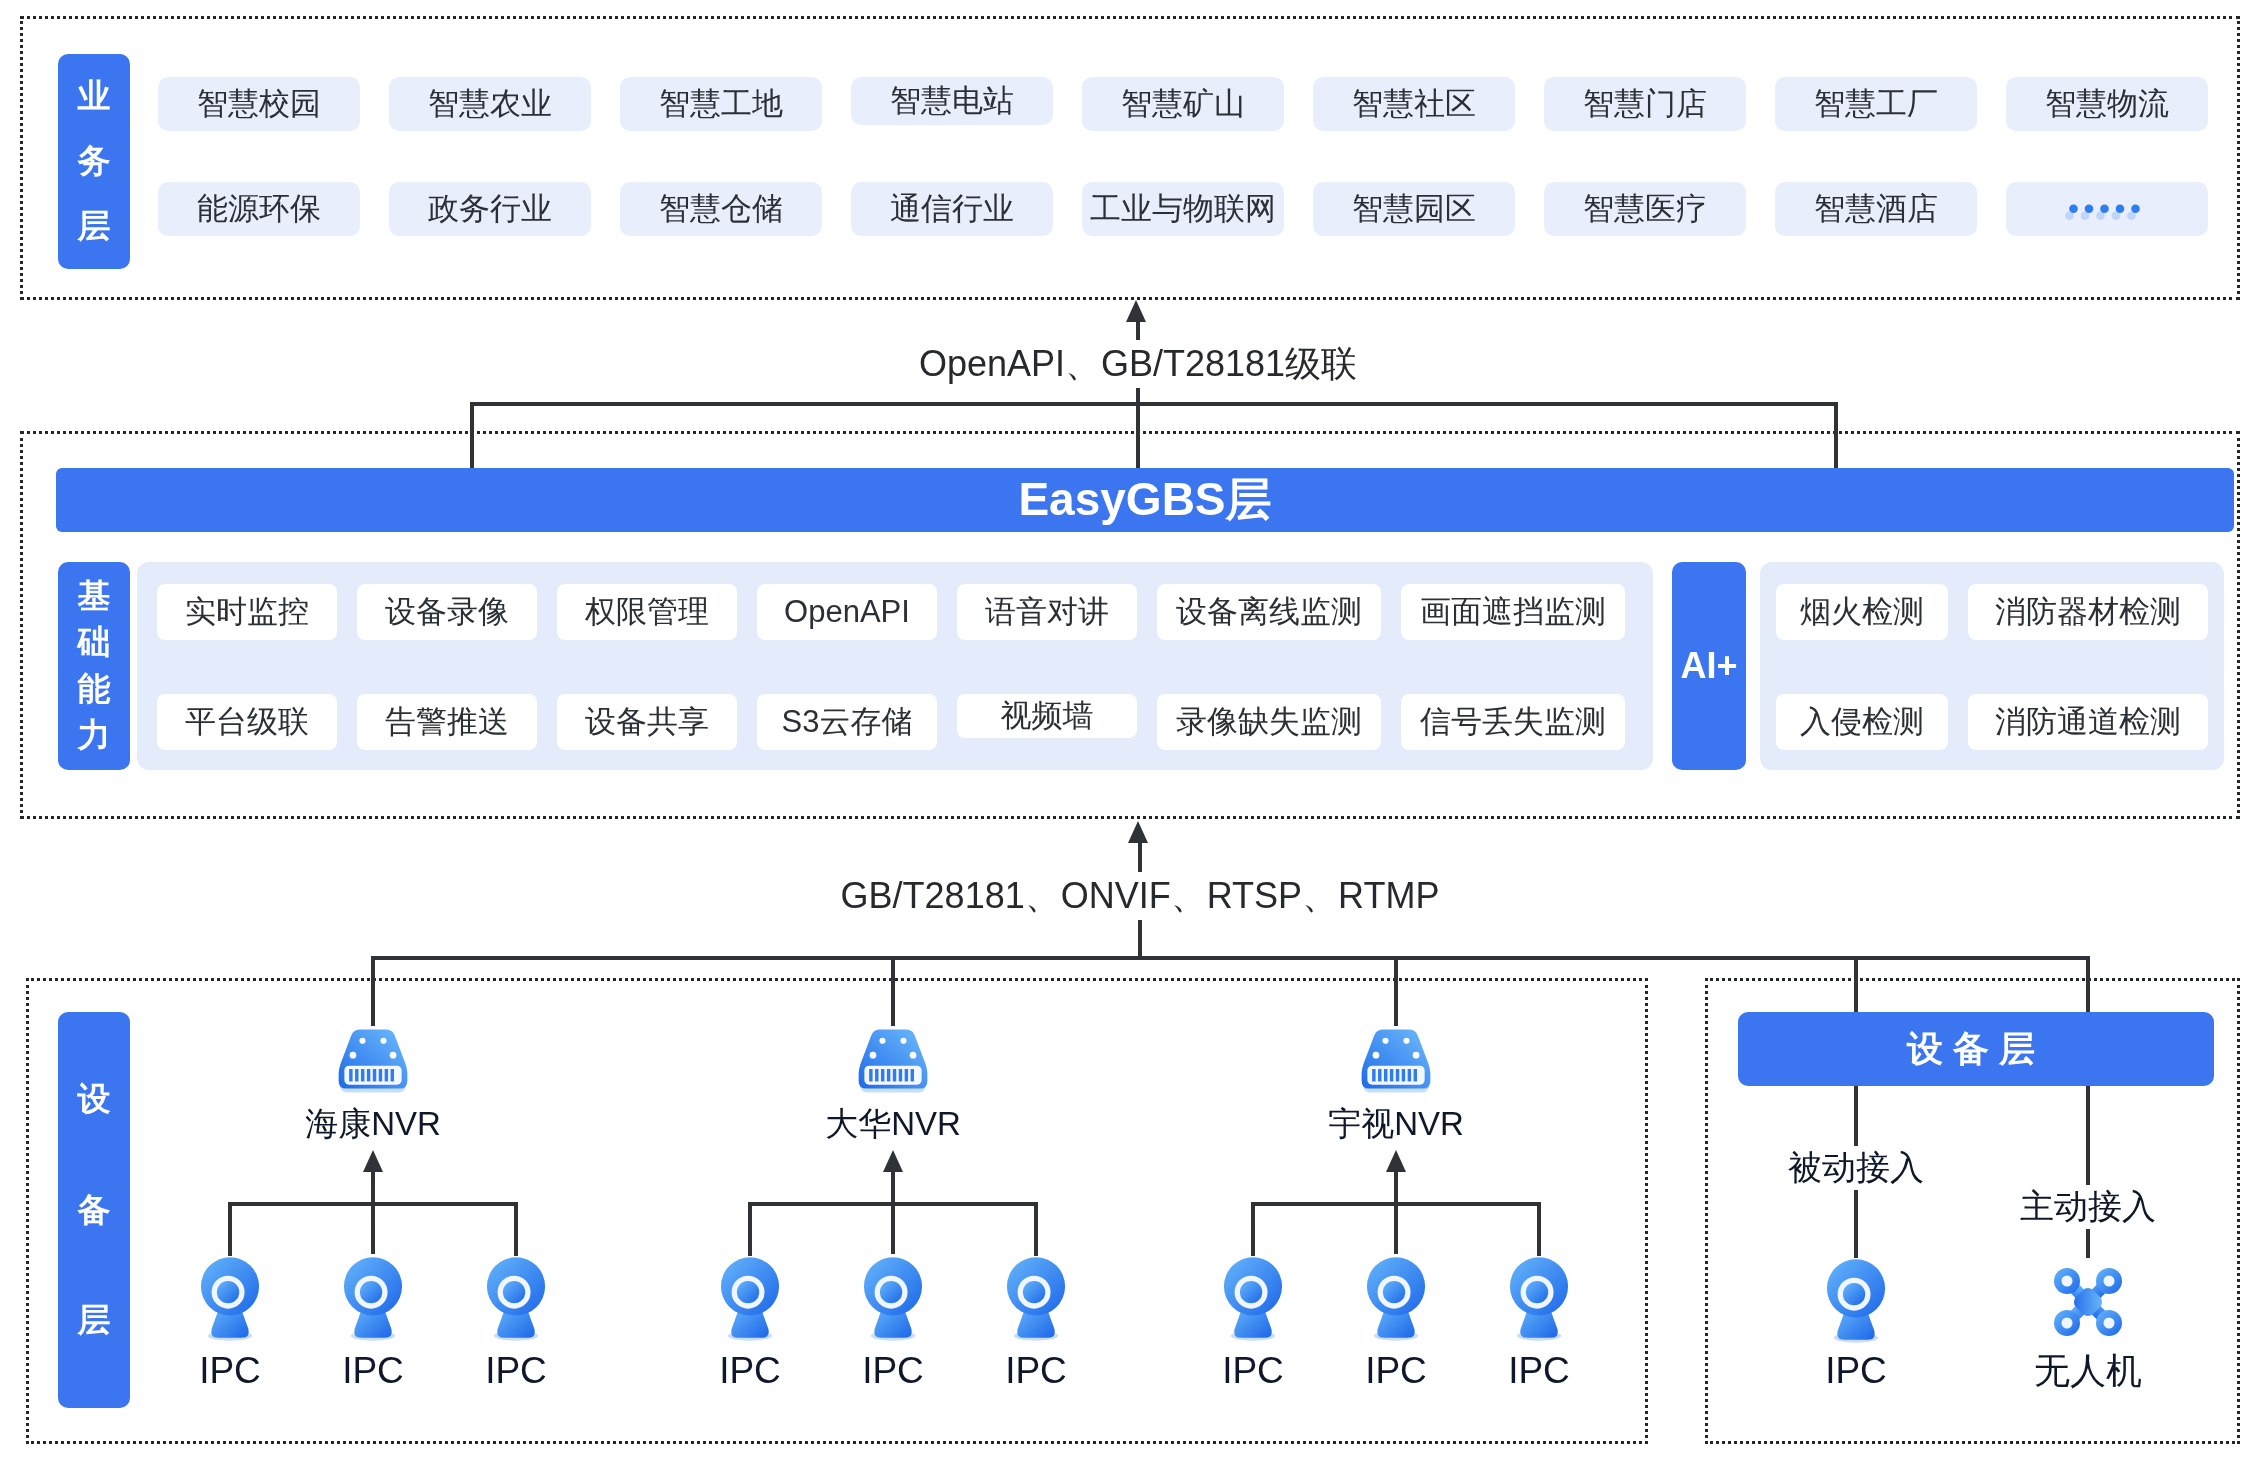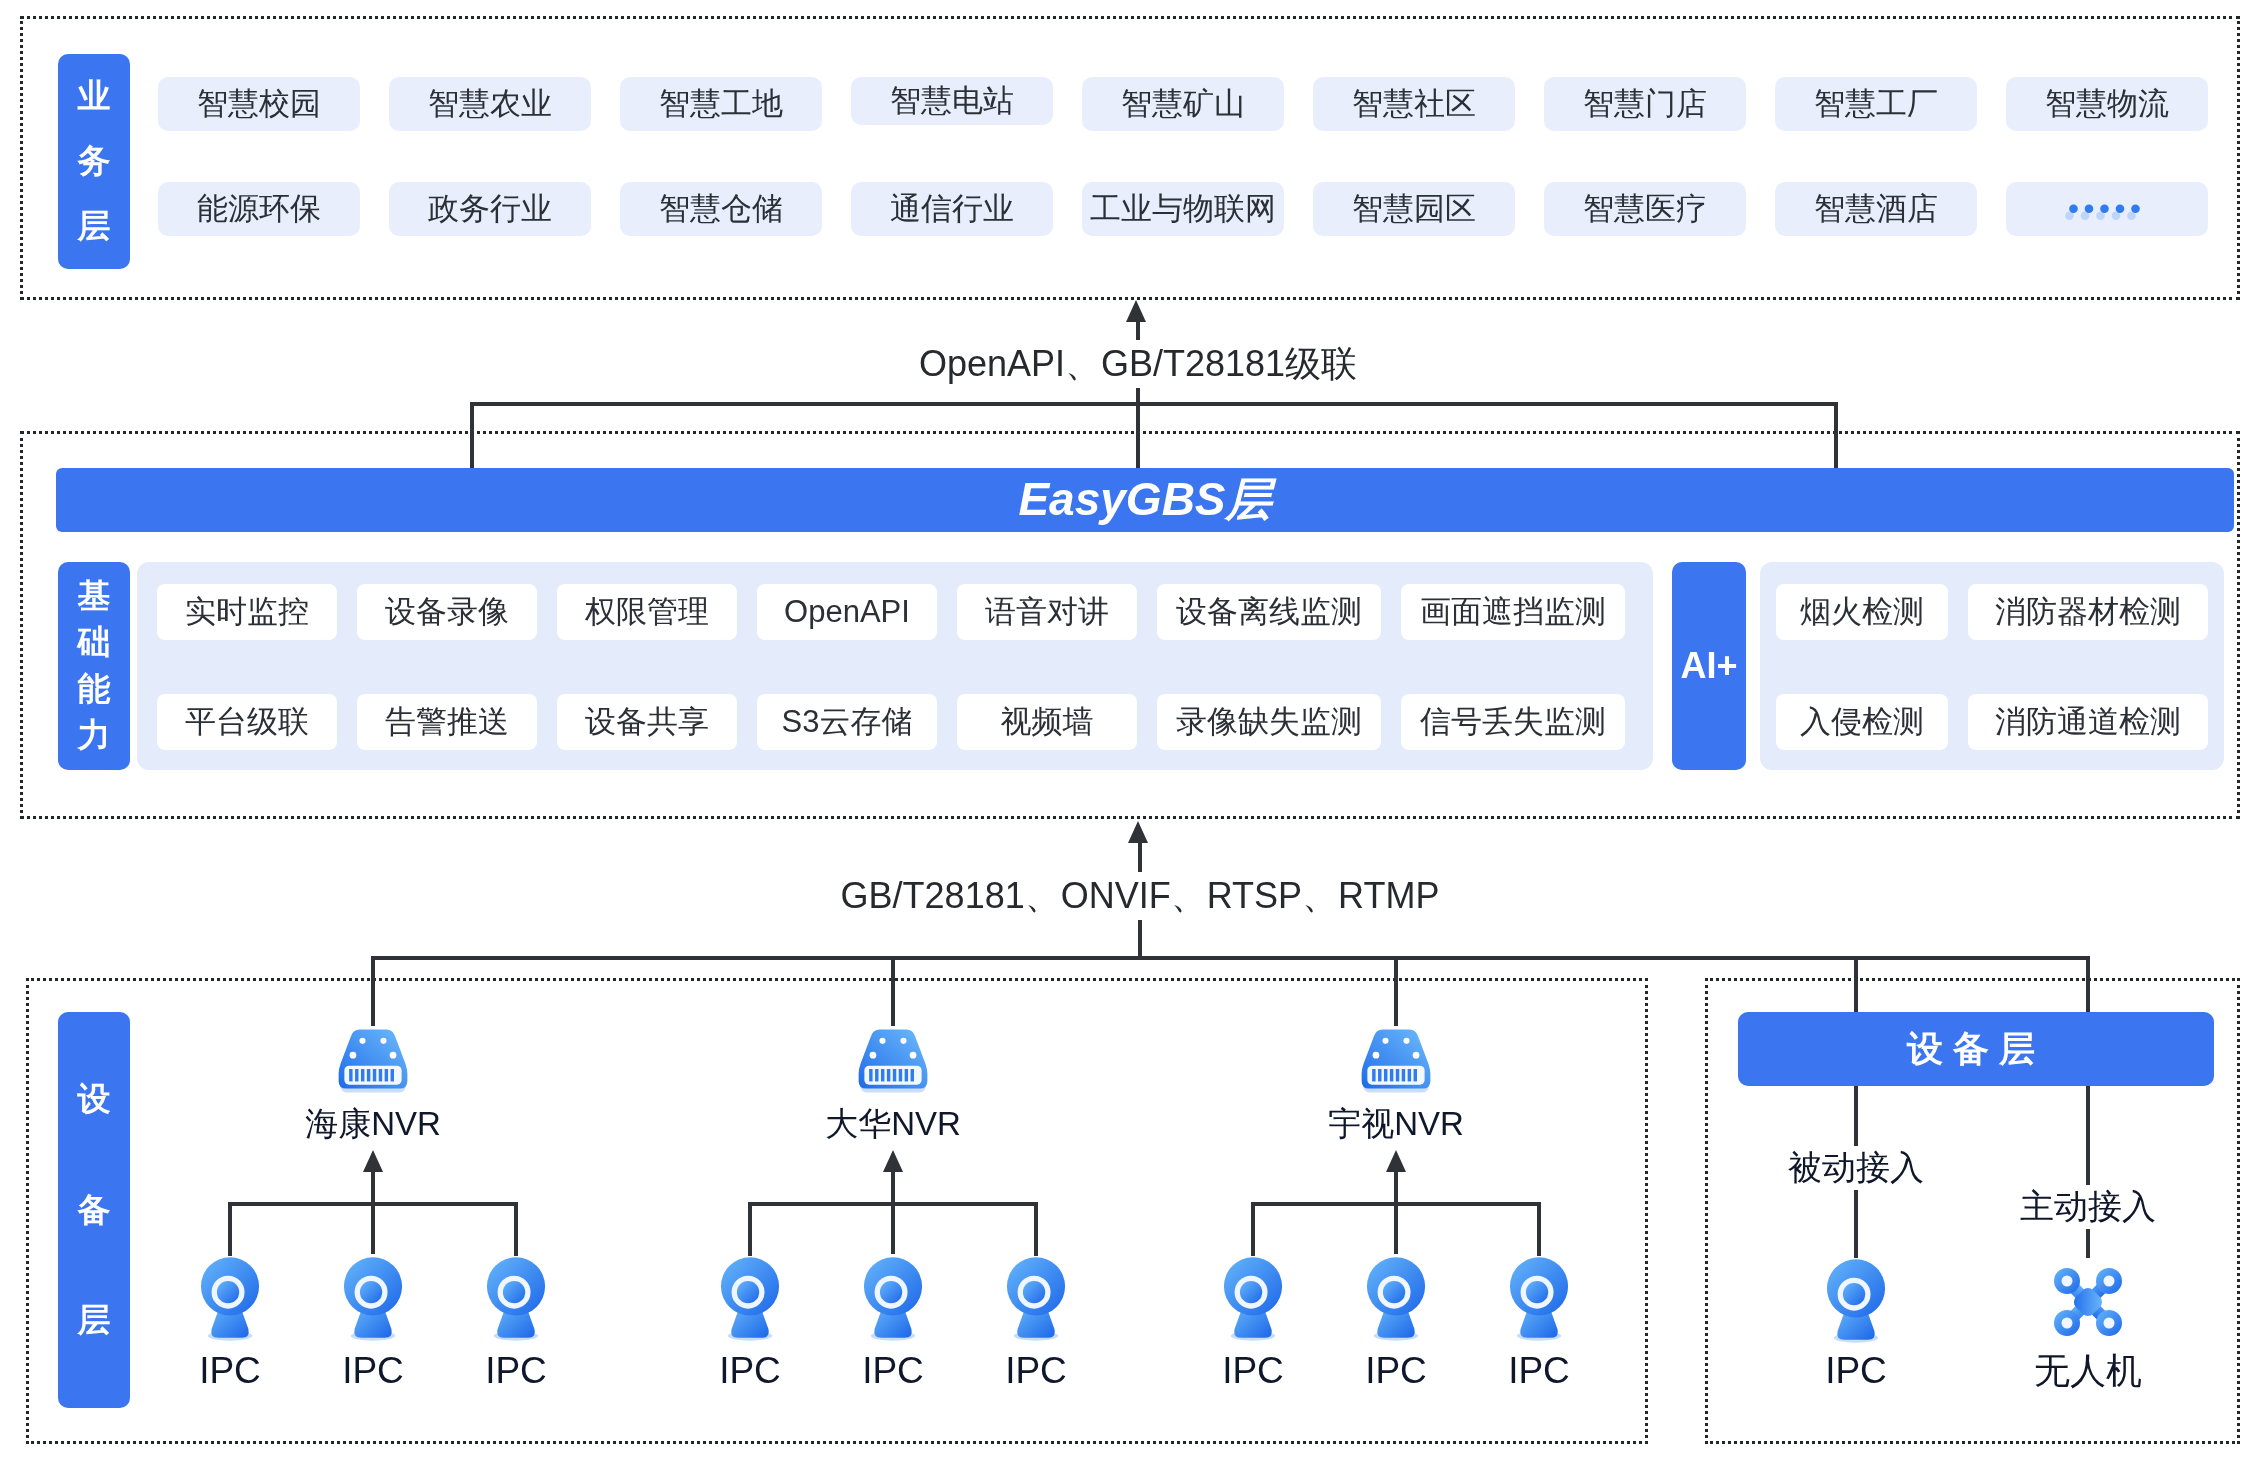--- a/index.html
+++ b/index.html
@@ -130,42 +130,42 @@
   </div>
 
   <div class="line" style="left:1136px;top:316px;width:4px;height:152px;"></div>
   <div class="arrowhead" style="left:1126px;top:300px;"></div>
   <div class="flow-label" style="left:1138px;top:340px;">OpenAPI、GB/T28181级联</div>
   <div class="line" style="left:470px;top:402px;width:1368px;height:4px;"></div>
   <div class="line" style="left:470px;top:402px;width:4px;height:66px;"></div>
   <div class="line" style="left:1834px;top:402px;width:4px;height:66px;"></div>
 
   <div class="dashed-box" style="left:20px;top:431px;width:2220px;height:388px;"></div>
-  <div class="banner" style="left:56px;top:468px;width:2178px;height:64px;font-size:46px;border-radius:6px;font-style:italic;">EasyGBS层</div>
+  <div class="banner" style="left:56px;top:468px;width:2178px;height:64px;font-size:46px;border-radius:6px;">EasyGBS层</div>
   <div class="vlabel" style="left:58px;top:562px;width:72px;height:208px;padding:10px 0;">
       <span>基</span>
       <span>础</span>
       <span>能</span>
       <span>力</span>
     </div>
   <div class="panel" style="left:137px;top:562px;width:1516px;height:208px;"></div>
 
   <div class="chip white" style="left:157px;top:584px;width:180px;height:56px;">实时监控</div>
   <div class="chip white" style="left:357px;top:584px;width:180px;height:56px;">设备录像</div>
   <div class="chip white" style="left:557px;top:584px;width:180px;height:56px;">权限管理</div>
   <div class="chip white" style="left:757px;top:584px;width:180px;height:56px;">OpenAPI</div>
   <div class="chip white" style="left:957px;top:584px;width:180px;height:56px;">语音对讲</div>
   <div class="chip white" style="left:1157px;top:584px;width:224px;height:56px;">设备离线监测</div>
   <div class="chip white" style="left:1401px;top:584px;width:224px;height:56px;">画面遮挡监测</div>
 
   <div class="chip white" style="left:157px;top:694px;width:180px;height:56px;">平台级联</div>
   <div class="chip white" style="left:357px;top:694px;width:180px;height:56px;">告警推送</div>
   <div class="chip white" style="left:557px;top:694px;width:180px;height:56px;">设备共享</div>
   <div class="chip white" style="left:757px;top:694px;width:180px;height:56px;">S3云存储</div>
-  <div class="chip white" style="left:957px;top:694px;width:180px;height:56px;">视频墙</div>
+  <div class="chip white" style="left:957px;top:694px;width:180px;height:44px;">视频墙</div>
   <div class="chip white" style="left:1157px;top:694px;width:224px;height:56px;">录像缺失监测</div>
   <div class="chip white" style="left:1401px;top:694px;width:224px;height:56px;">信号丢失监测</div>
 
   <div class="banner" style="left:1672px;top:562px;width:74px;height:208px;font-size:36px;border-radius:10px;">AI+</div>
   <div class="panel" style="left:1760px;top:562px;width:464px;height:208px;"></div>
   <div class="chip white" style="left:1776px;top:584px;width:172px;height:56px;">烟火检测</div>
   <div class="chip white" style="left:1968px;top:584px;width:240px;height:56px;">消防器材检测</div>
   <div class="chip white" style="left:1776px;top:694px;width:172px;height:56px;">入侵检测</div>
   <div class="chip white" style="left:1968px;top:694px;width:240px;height:56px;">消防通道检测</div>
 

